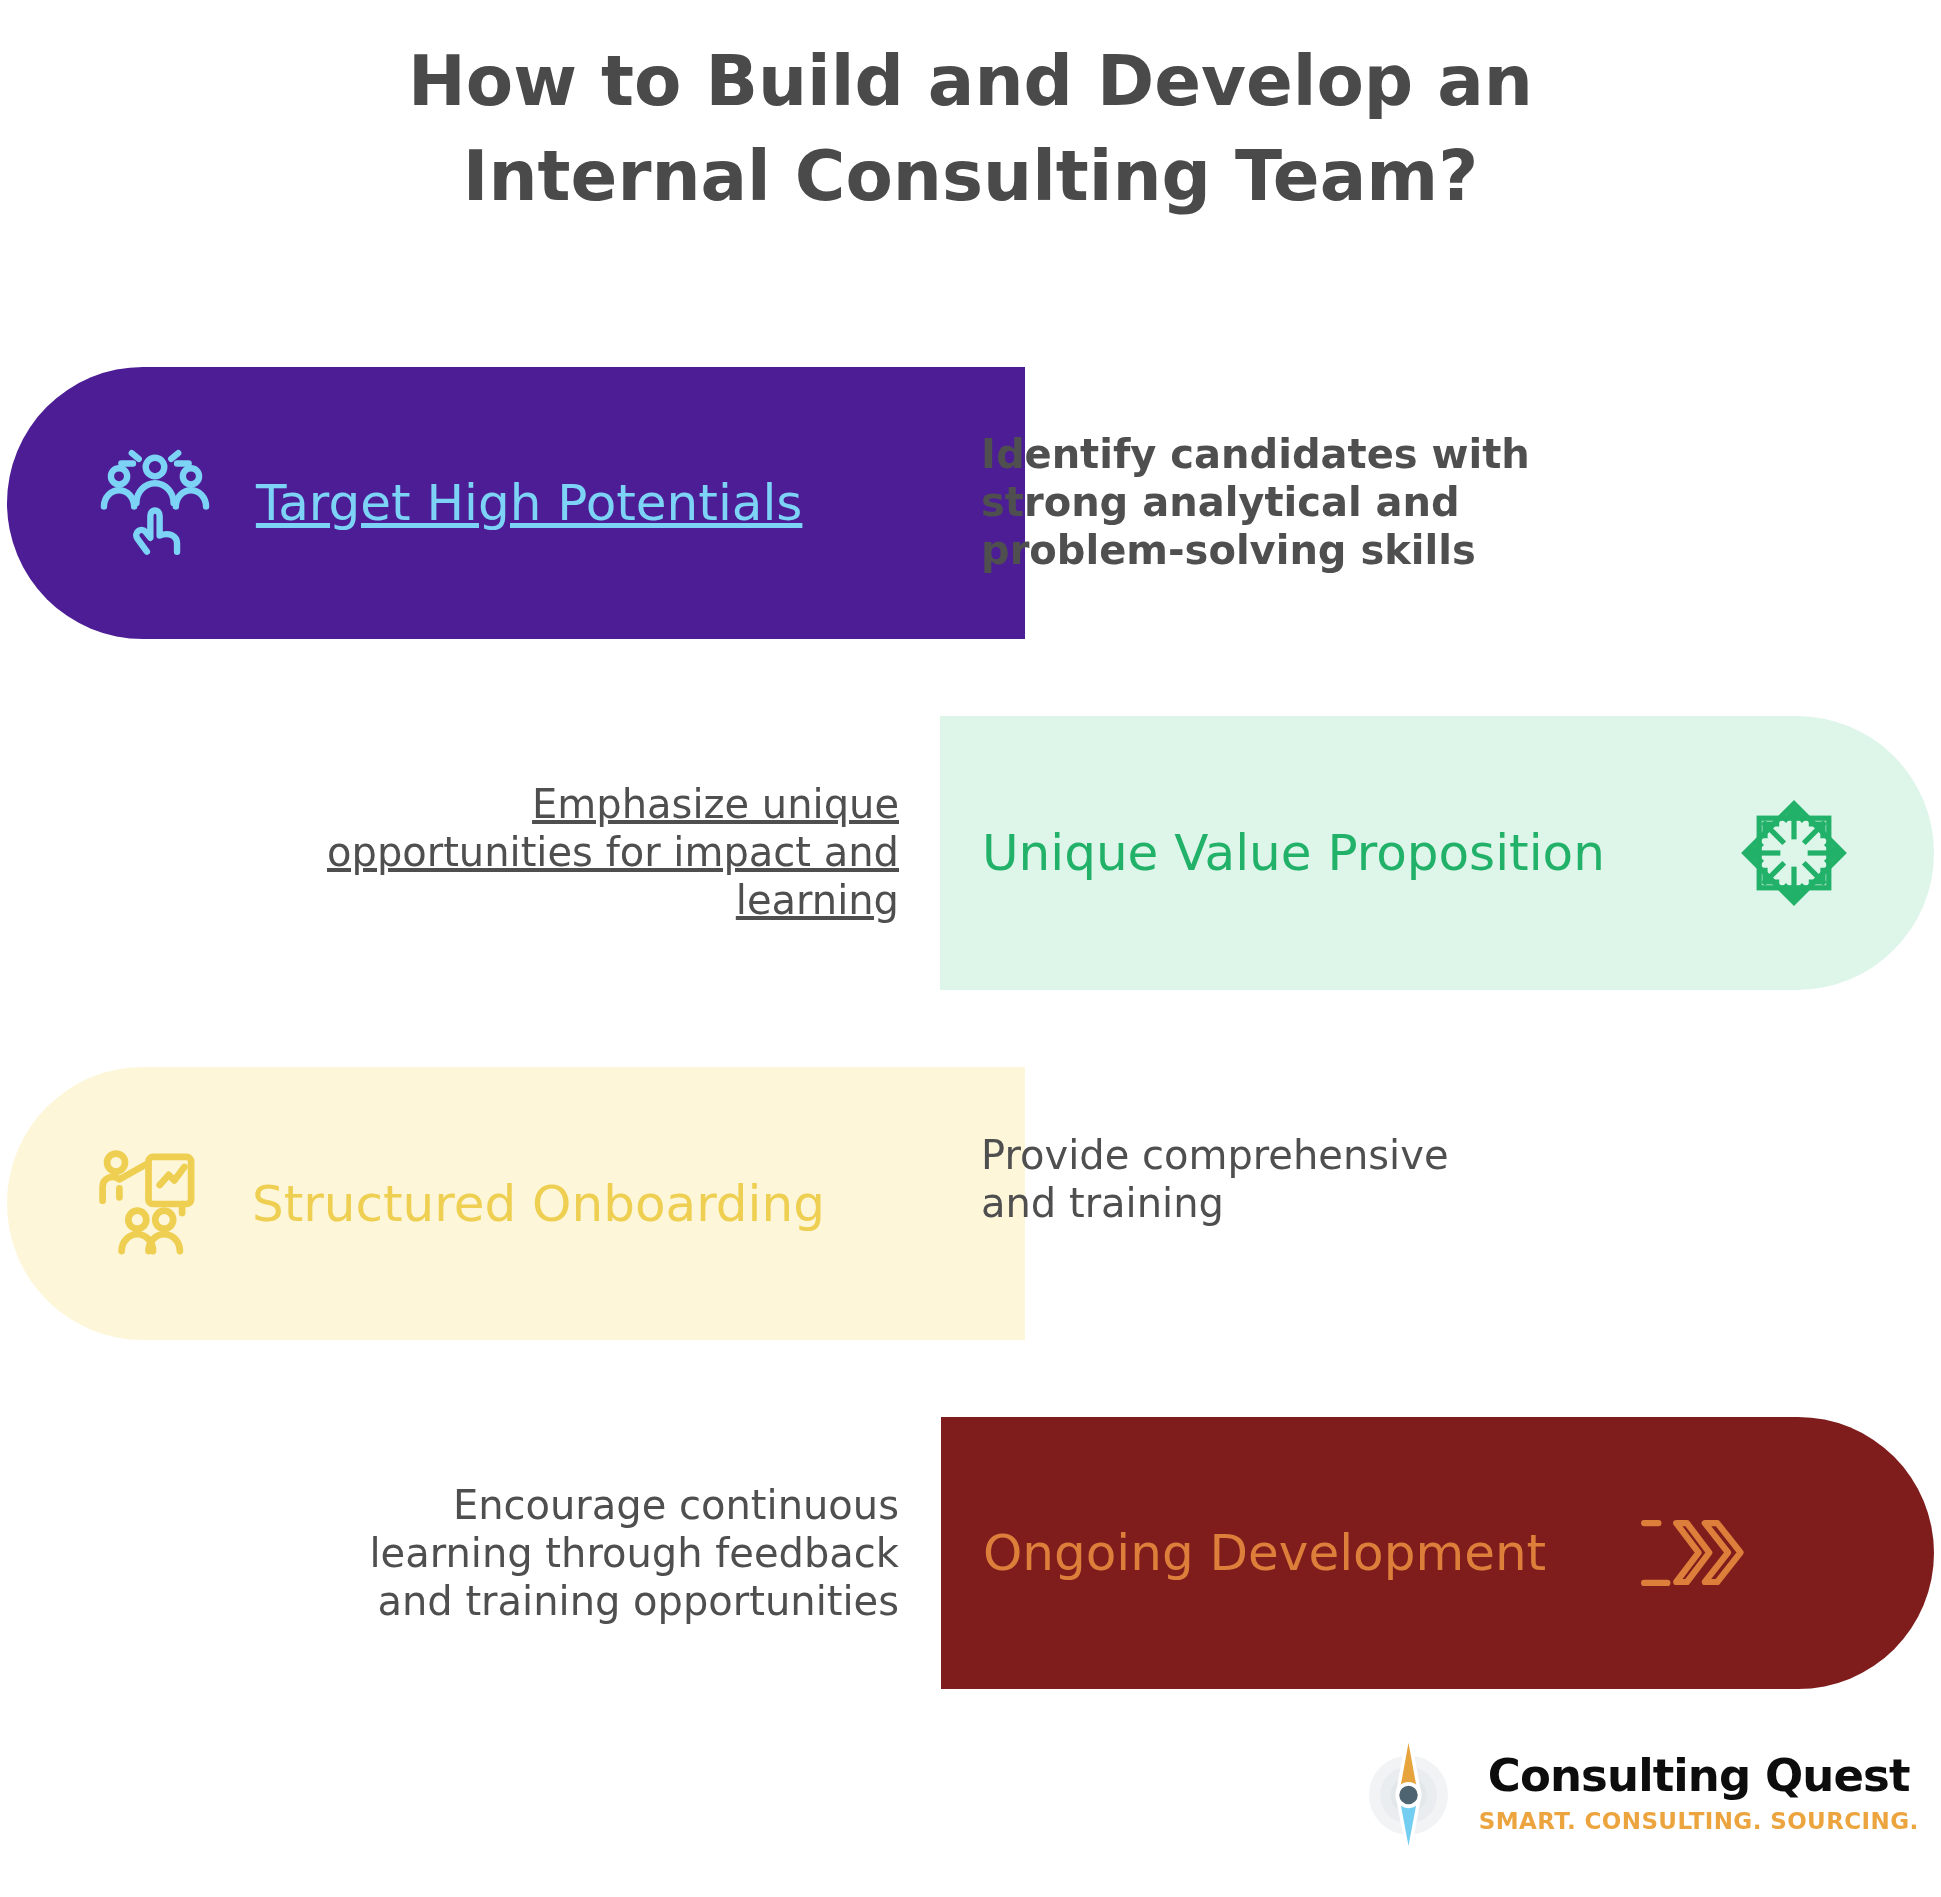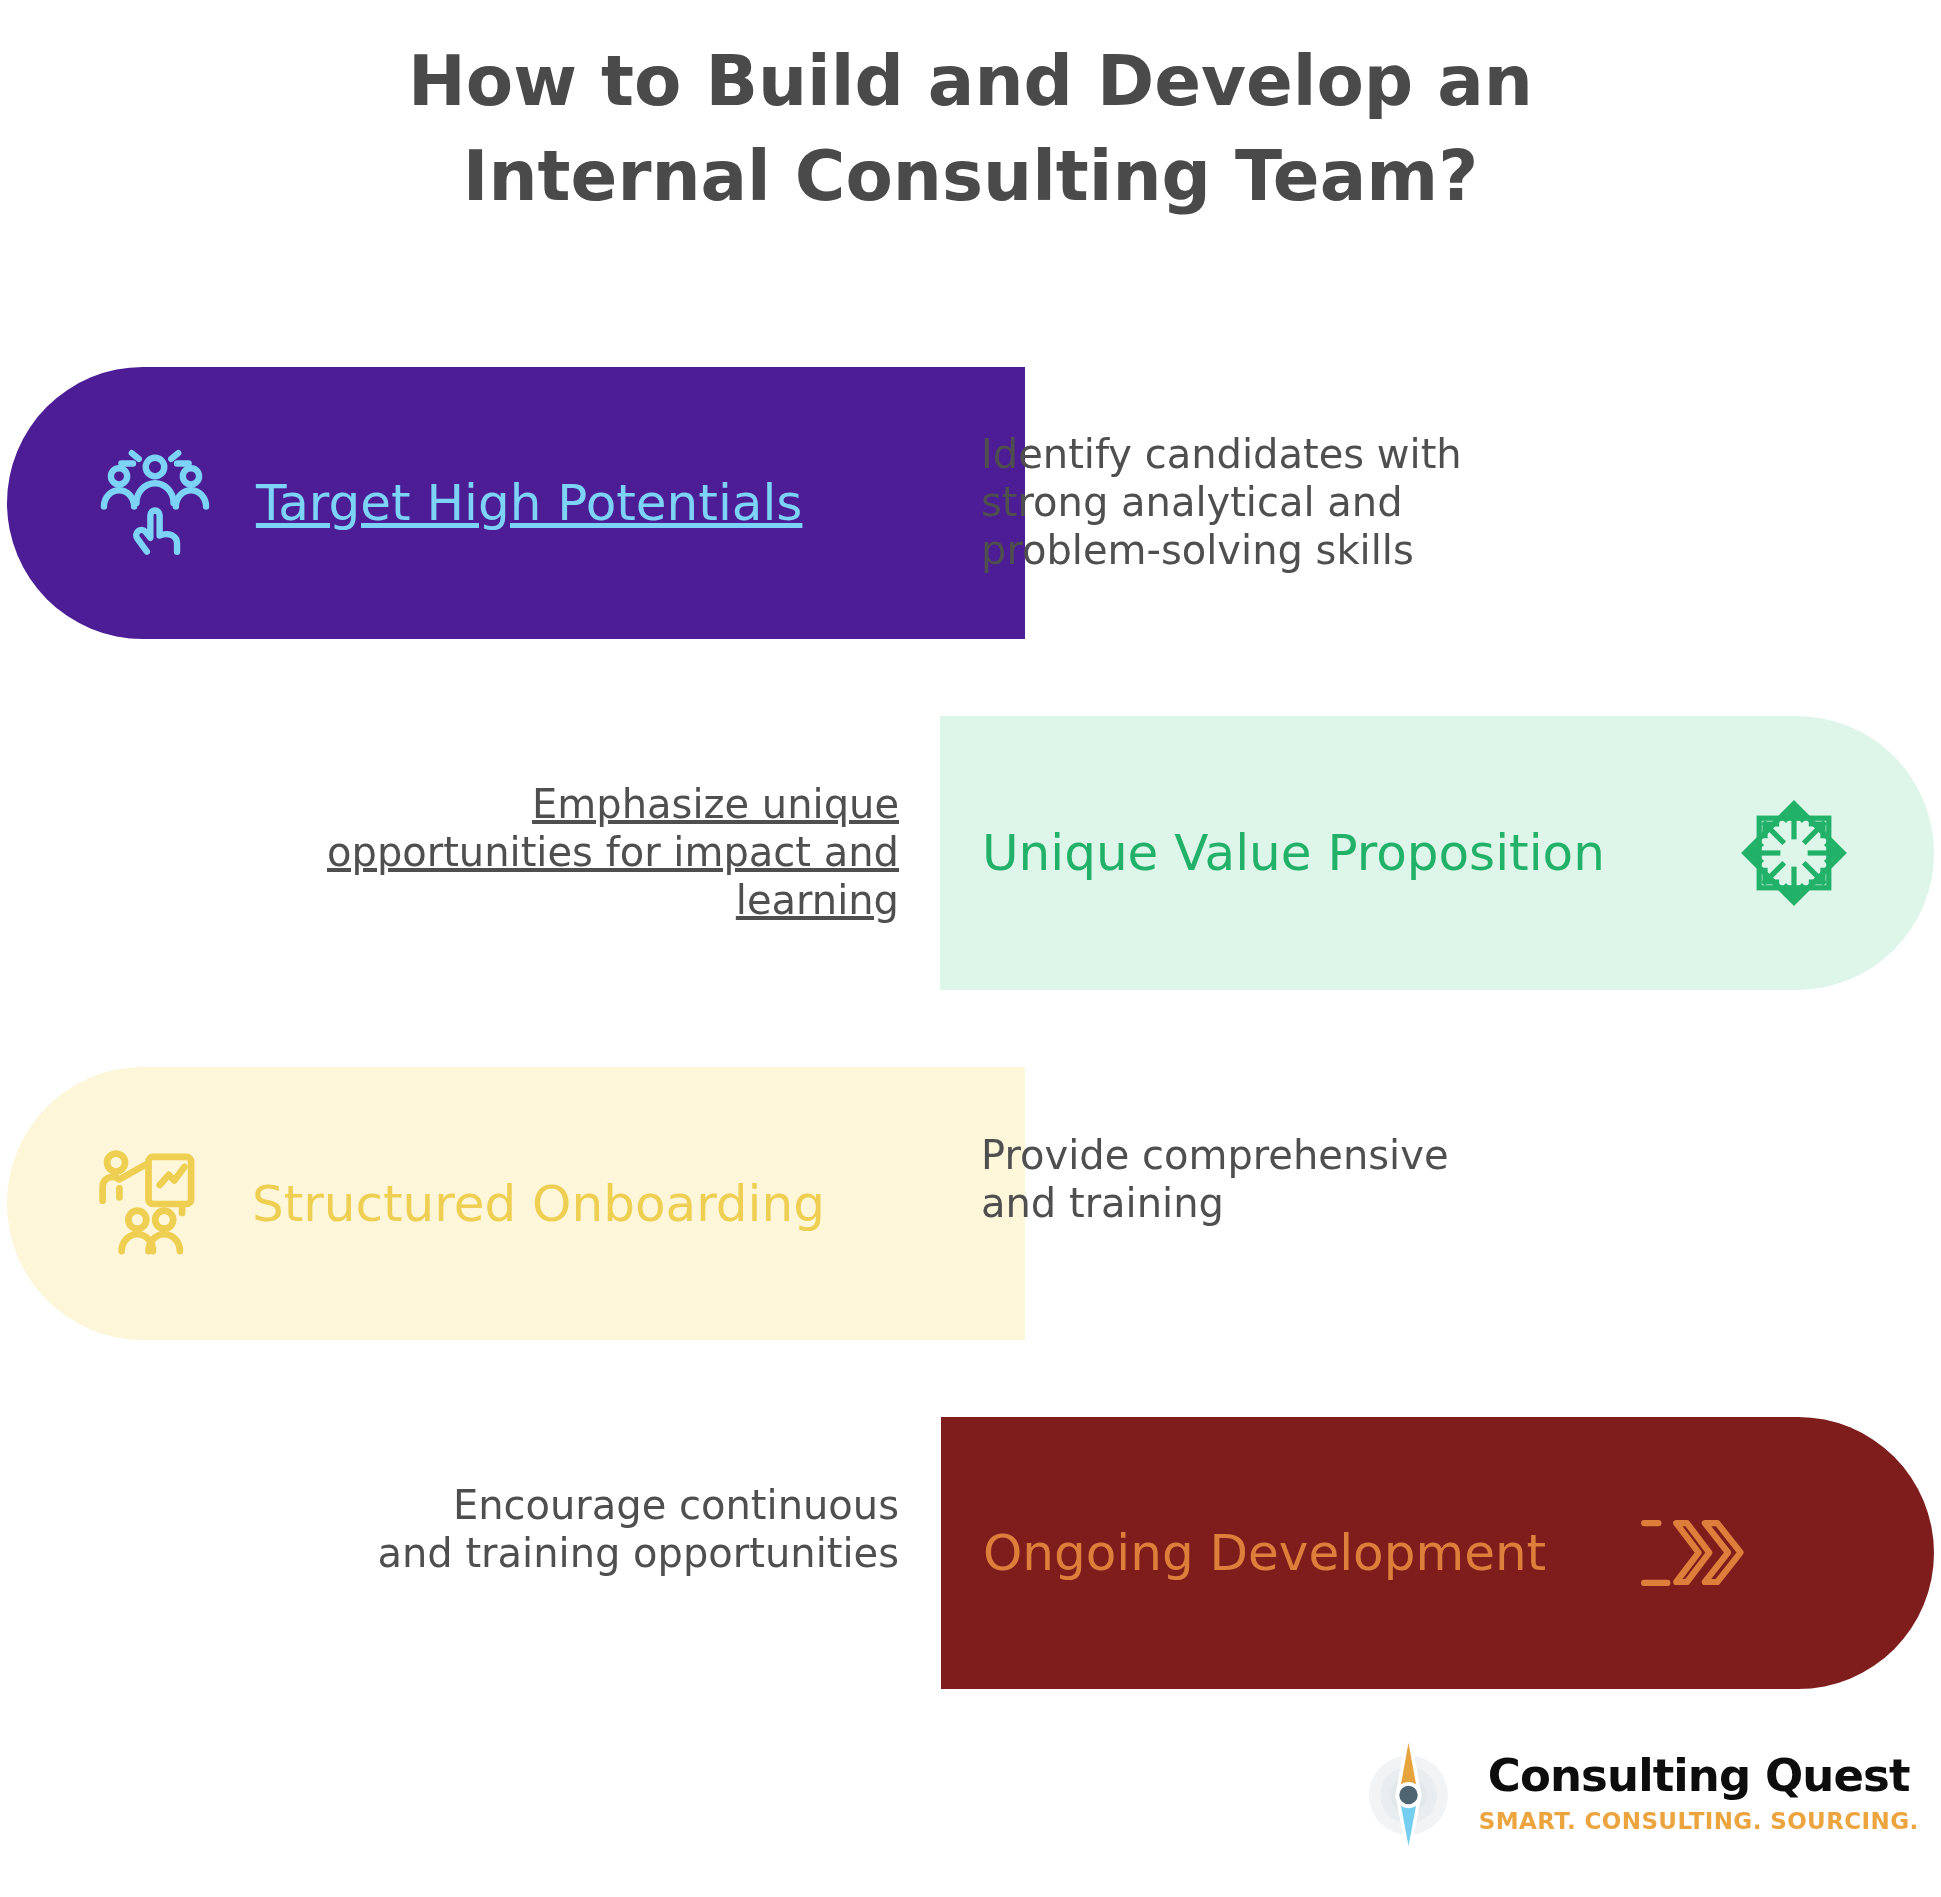--- a/index.html
+++ b/index.html
@@ -20,21 +20,21 @@
   .pill1{left:6.9px;top:367px;width:928px;height:272px;}
   .pill2{left:940px;top:716px;width:994px;height:274px;padding-right:82px;}
   .pill3{left:6.9px;top:1067px;width:928px;height:273px;}
   .pill4{left:941px;top:1417px;width:993px;height:272px;padding-right:181px;}
   .pill2,.pill4{box-sizing:border-box;}
   .desc{
     position:absolute;font-size:40px;color:#4f4f4f;line-height:48px;
   }
   .desc-left{text-align:left;width:602px;}
   .desc-right{text-align:right;width:654px;}
-  .d1{left:981px;top:430px;}
+  .d1{left:981px;top:430px;font-weight:bold;}
   .d2{right:1042px;top:780px;text-decoration:underline;}
   .d3{left:981px;top:1131px;}
   .d4{right:1042px;top:1481px;}
   .icon svg{display:block;}
   .logo{
     position:absolute;right:22.4px;top:1728px;display:flex;align-items:center;gap:23px;
   }
   .logo-text{display:flex;flex-direction:column;align-items:center;}
   .logo-name{font-size:45px;font-weight:700;color:#0d0d0d;letter-spacing:-0.9px;white-space:nowrap;line-height:1.1;}
   .logo-tagline{font-size:23px;font-weight:700;color:#eca43f;letter-spacing:0.4px;white-space:nowrap;margin-top:6.9px;}
@@ -132,20 +132,21 @@
       <svg width="116" height="76" viewBox="0 0 130 85" fill="none" stroke="currentColor" stroke-width="7" stroke-linecap="round" stroke-linejoin="round">
         <path d="M8 9 H24"></path>
         <path d="M8 76 H34"></path>
         <path d="M44 9 h12 l25 33 -25 33 h-12 l25 -33 z"></path>
         <path d="M76 9 h14 l26 33 -26 33 h-14 l26 -33 z"></path>
       </svg>
     </span>
   </div>
   <div class="desc desc-right d4">
     <div>Encourage continuous</div>
+    <div>learning through feedback</div>
     <div>and training opportunities</div>
   </div>
 
   <div class="logo">
     <span class="icon">
       <svg width="95" height="129" viewBox="0 0 110 150">
         <circle cx="55" cy="78" r="46" fill="#f1f3f5"></circle>
         <circle cx="55" cy="78" r="33" fill="#e9edf0"></circle>
         <circle cx="55" cy="78" r="21" fill="#e2e7ea"></circle>
         <polygon points="55,6 67,72 43,72" fill="#e7a33c" stroke="#ffffff" stroke-width="4" stroke-linejoin="round"></polygon>

